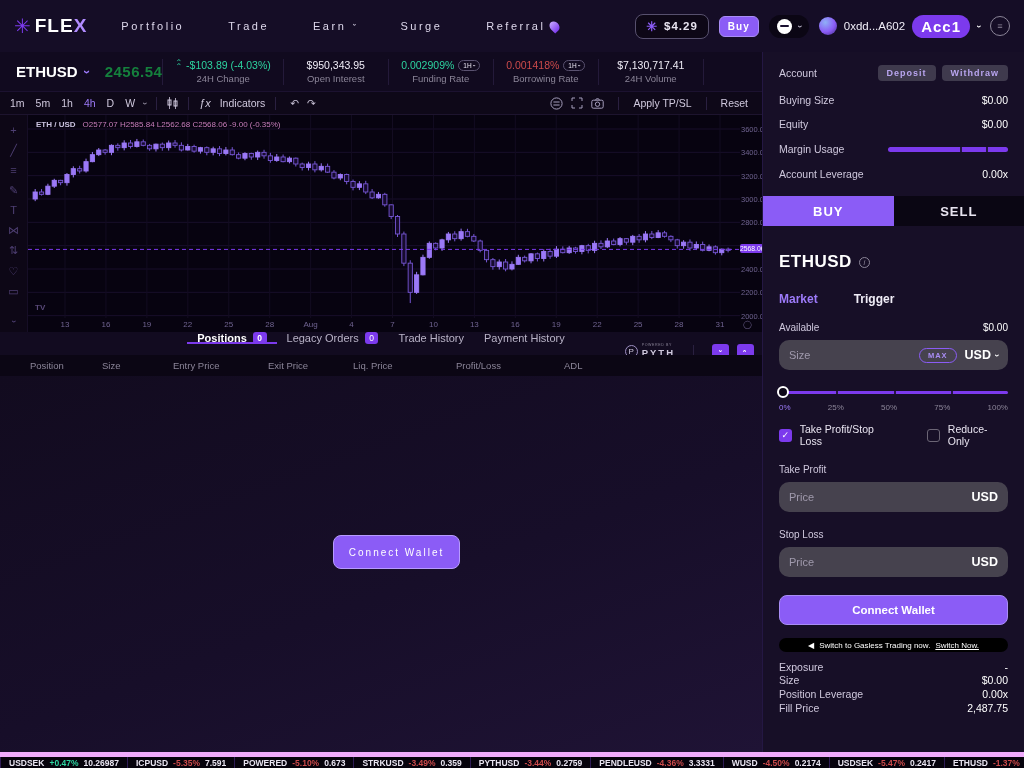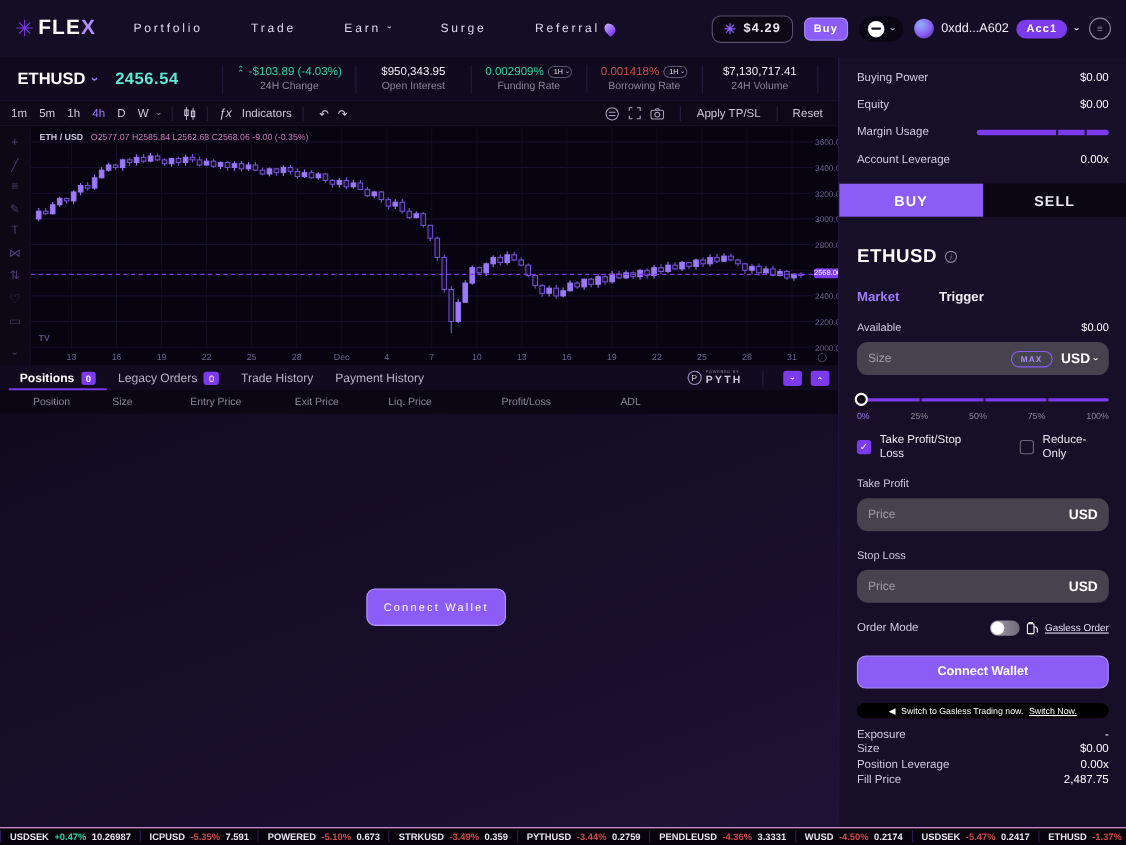--- a/index.html
+++ b/index.html
@@ -25,31 +25,31 @@
     border-radius:8px; background:#0d0716; padding:4px 10px; font-size:11.5px; font-weight:bold; letter-spacing:1px; }
   .balance-badge .burst { color:#8b5cf6; font-size:13px; }
   .buy-btn { background:#8b5cf6; border:1px solid #a98df5; color:#fff; font-size:10px; font-weight:bold;
     letter-spacing:1px; border-radius:6px; padding:4px 8px; cursor:pointer; }
   .net-pill { display:flex; align-items:center; gap:6px; background:#0b0614; border-radius:999px; padding:4px 8px; }
   .net-circle { width:15px; height:15px; border-radius:50%; background:#fff; position:relative; }
   .net-circle::after { content:""; position:absolute; left:3px; top:6px; width:9px; height:2.5px; background:#1a1030; border-radius:2px; }
   .avatar { width:18px; height:18px; border-radius:50%;
     background:radial-gradient(circle at 35% 30%,#8fb0f7,#8b5cf6 55%,#3d2a7e); }
   .wallet-addr { font-size:11.5px; color:#f0edf7; }
-  .acc-badge { background:#7c3aed; color:#fff; font-size:10px; font-weight:bold; letter-spacing:1px;
+  .acc-badge { background:#7c3aed; color:#fff; font-size:15px; font-weight:bold; letter-spacing:1px;
     border-radius:999px; padding:3px 9px; }
   .gear { width:20px; height:20px; border:1.4px solid #8b8598; border-radius:50%;
     display:flex; align-items:center; justify-content:center; color:#8b8598; font-size:9px; }
 
   
   #marketbar { left:0; top:52px; width:762px; height:40px; background:#110a1f;
     display:flex; align-items:center; border-bottom:1px solid #1c1230; }
   .sym { display:flex; align-items:center; gap:7px; font-size:15px; font-weight:bold; padding:0 16px; color:#fff; }
   .sym .chev { color:#9d7bfa; font-size:12px; }
-  .bigprice { font-size:15px; font-weight:bold; color:#5eead4; letter-spacing:0.5px; margin-right:40px; }
+  .bigprice { font-size:15px; font-weight:bold; color:#15803d; letter-spacing:0.5px; }
   .statdiv { width:1px; height:26px; background:#241a3a; }
   .stat { display:flex; flex-direction:column; align-items:center; gap:2px; min-width:96px; padding:0 8px; }
   .stat .v { font-size:10.5px; display:flex; align-items:center; gap:4px; color:#f0edf7; }
   .stat .v.green { color:#2dd4a0; } .stat .v.red { color:#cc4b4b; }
   .stat .l { font-size:9.5px; color:#8b8598; }
   .hbadge { border:1px solid #5a5270; border-radius:999px; font-size:6.5px; color:#e8e4f0;
     padding:1px 4px; display:inline-flex; align-items:center; gap:2px; }
   .dblup { display:flex; flex-direction:column; color:#2dd4a0; font-size:8px; line-height:4px; }
 
   
@@ -77,21 +77,21 @@
   #taxis { position:absolute; left:28px; top:203px; width:712px; height:14px; font-size:8px; color:#6f6390; }
   .ta-label { position:absolute; top:2px; transform:translateX(-50%); }
   #legend { position:absolute; left:8px; top:5px; font-size:8px; display:flex; gap:7px; }
   #legend .pair { color:#cbc3e0; font-weight:bold; }
   #legend .ohlc { color:#c77dba; }
   #tvmark { position:absolute; left:7px; top:188px; font-size:8px; font-weight:bold; color:#5a4a7a; }
   #clockicon { position:absolute; left:743px; top:205px; color:#6f6390; font-size:8px; }
 
   
   #tabsrow { left:0; top:332px; width:762px; height:23px; background:#120b20;
-    display:flex; align-items:center; padding:0 8px; }
+    display:flex; align-items:center; padding:0 8px;flex-direction:column; }
   .postab { display:flex; align-items:center; gap:6px; padding:0 10px; height:100%; font-size:11px;
     color:#b9b3c7; cursor:pointer; position:relative; }
   .postab.active { color:#fff; font-weight:bold; }
   .postab.active::after { content:""; position:absolute; left:0; right:0; bottom:0; height:2.5px; background:#7c3aed; }
   .tab-badge { background:#7c3aed; color:#fff; font-size:8.5px; border-radius:3px; padding:1px 4.5px; }
   .tabs-right { margin-left:auto; display:flex; align-items:center; gap:8px; }
   .pyth { display:flex; align-items:center; gap:4px; color:#cfc8dd; }
   .pyth-p { width:13px; height:13px; border:1.3px solid #9d8fc0; border-radius:50%; font-size:8px;
     display:flex; align-items:center; justify-content:center; color:#cfc8dd; }
   .pyth-txt { display:flex; flex-direction:column; line-height:1; }
@@ -169,21 +169,21 @@
   #cw-panel { margin-top:18px; height:30px; background:#8b5cf6; border:1px solid #a98df5; border-radius:8px;
     color:#fff; font-weight:bold; font-size:11.5px; display:flex; align-items:center; justify-content:center; cursor:pointer; }
   #banner { margin-top:13px; height:14px; border-radius:999px; background:#000; color:#fff;
     font-size:8px; display:flex; align-items:center; justify-content:center; gap:5px; white-space:nowrap; }
   #banner .mega { font-size:8px; }
   #banner a { color:#fff; text-decoration:underline; cursor:pointer; }
   #summary { margin-top:8px; position:relative; }
   #summary .prow { height:13.6px; }
 
   
-  #ticker { left:0; top:752px; width:1024px; height:16px; background:#06030c; border-top:1px solid #f0abfc;
+  #ticker { left:0; top:752px; width:1024px; height:16px; background:#06030c; border-top:5px solid #f0abfc;
     display:flex; align-items:center; overflow:hidden; white-space:nowrap; }
   .tick-item { display:flex; align-items:center; gap:5px; font-size:8.5px; font-weight:bold;
     padding:0 8px; border-left:1px solid #2e1b55; height:11px; }
   .tick-item .s { color:#e8e4f0; }
   .tick-item .p.up { color:#2dd4a0; } .tick-item .p.dn { color:#cc4b4b; }
   .tick-item .val { color:#e8e4f0; }
 </style>
 </head>
 <body>
 
@@ -611,21 +611,21 @@
       <span class="pa-label" style="top: 196.667px;">2000.00</span>
       <div id="ptag" style="top: 129.393px;">2568.06</div>
     </div>
   <div id="taxis">
       <span class="ta-label" style="left: 37px;">13</span>
       <span class="ta-label" style="left: 77.9375px;">16</span>
       <span class="ta-label" style="left: 118.875px;">19</span>
       <span class="ta-label" style="left: 159.812px;">22</span>
       <span class="ta-label" style="left: 200.75px;">25</span>
       <span class="ta-label" style="left: 241.688px;">28</span>
-      <span class="ta-label" style="left: 282.625px;">Dec</span>
+      <span class="ta-label" style="left: 282.625px;">Aug</span>
       <span class="ta-label" style="left: 323.562px;">4</span>
       <span class="ta-label" style="left: 364.5px;">7</span>
       <span class="ta-label" style="left: 405.438px;">10</span>
       <span class="ta-label" style="left: 446.375px;">13</span>
       <span class="ta-label" style="left: 487.312px;">16</span>
       <span class="ta-label" style="left: 528.25px;">19</span>
       <span class="ta-label" style="left: 569.188px;">22</span>
       <span class="ta-label" style="left: 610.125px;">25</span>
       <span class="ta-label" style="left: 651.062px;">28</span>
       <span class="ta-label" style="left: 692px;">31</span>
@@ -681,22 +681,29 @@
     <span style="width: 103px;">Liq. Price</span>
     <span style="width: 108px;">Profit/Loss</span>
     <span style="width: 60px;">ADL</span>
   </div>
 
 <div id="mainarea" class="abs"></div>
 <div id="cw-main" class="abs">Connect Wallet</div>
 
 <div id="panel" class="abs">
   <div class="pad">
+    <div class="prow" id="acct-row">
+      <span class="plabel">Account</span>
+      <span style="display:flex;gap:6px">
+        <span class="dw-btn">Deposit</span>
+        <span class="dw-btn">Withdraw</span>
+      </span>
+    </div>
     <div class="prow" style="margin-top:13px">
-      <span class="plabel">Buying Power</span>
+      <span class="plabel">Buying Size</span>
       <span class="pvalue">$0.00</span>
     </div>
     <div class="prow" style="margin-top:12px">
       <span class="plabel">Equity</span>
       <span class="pvalue">$0.00</span>
     </div>
     <div class="prow" style="margin-top:13px">
       <span class="plabel">Margin Usage</span>
       <span class="margin-bar">
           <i style="left:72px"></i>
@@ -771,31 +778,20 @@
     </div>
 
     <div class="sec-label">Stop Loss</div>
     <div class="inputbox">
       <span class="ph">Price</span>
       <span class="cur">
           <span>USD</span>
         </span>
     </div>
 
-    <div class="prow" id="ordermode-row">
-      <span class="plabel">Order Mode</span>
-      <span class="om-right">
-        <span class="toggle"></span>
-        <svg width="11" height="12" viewBox="0 0 11 12" fill="none" stroke="#fff">
-            <rect x="1" y="2" width="6" height="9" rx="1"></rect>
-            <path d="M2.5 2V1h3v1M7 5h2l1 1.5V10M1 11h6"></path>
-          </svg>
-        <span class="gasless">Gasless Order</span>
-      </span>
-    </div>
 
 
     <div id="cw-panel">Connect Wallet</div>
 
     <div id="banner">
       <span class="mega">◀</span>
       <span>Switch to Gasless Trading now.</span>
       <a>Switch Now.</a>
     </div>
 

